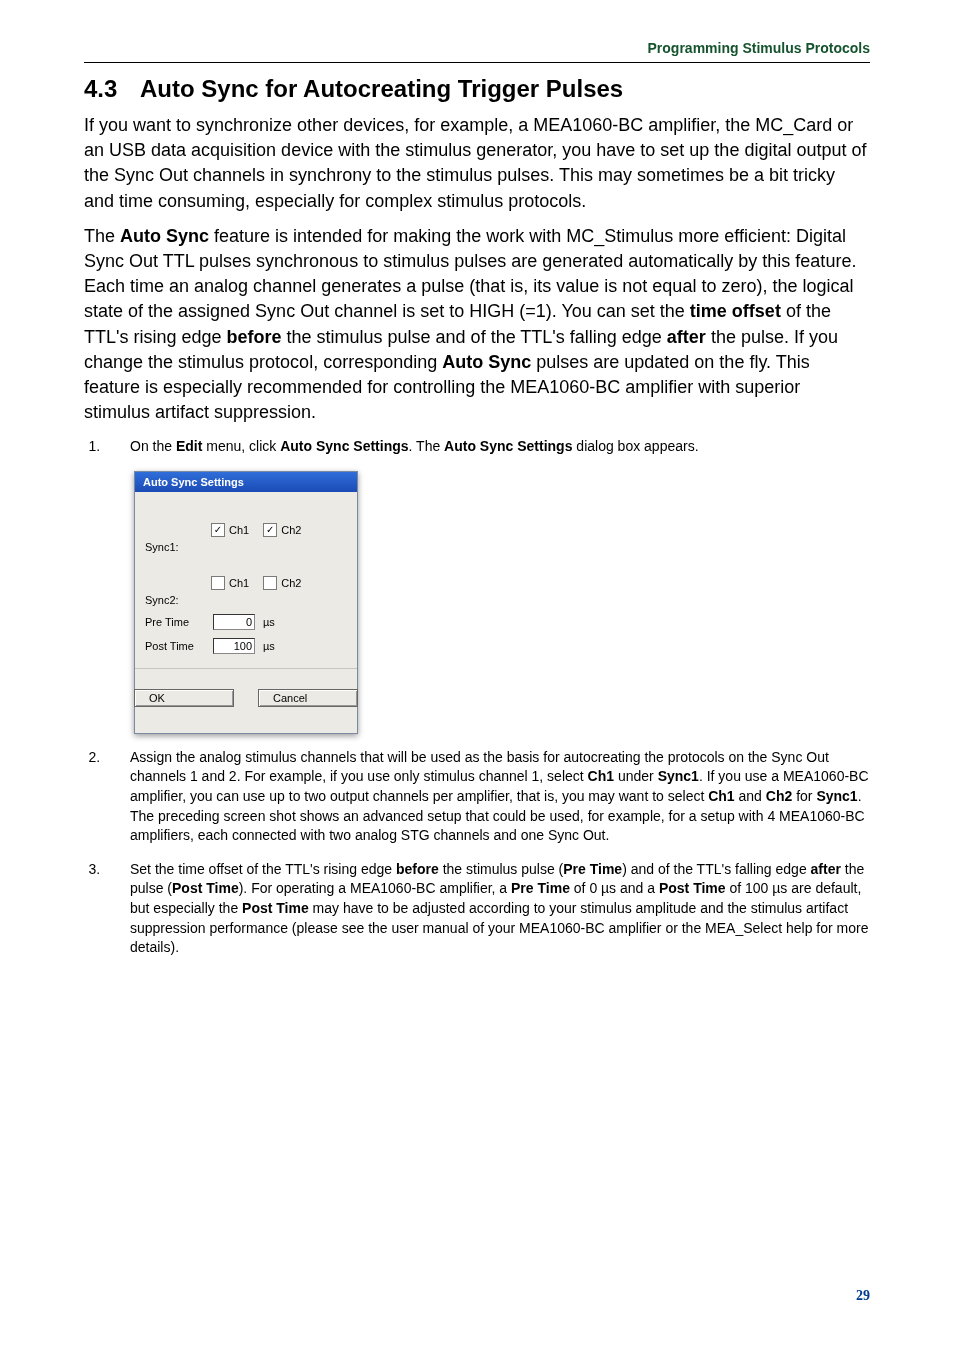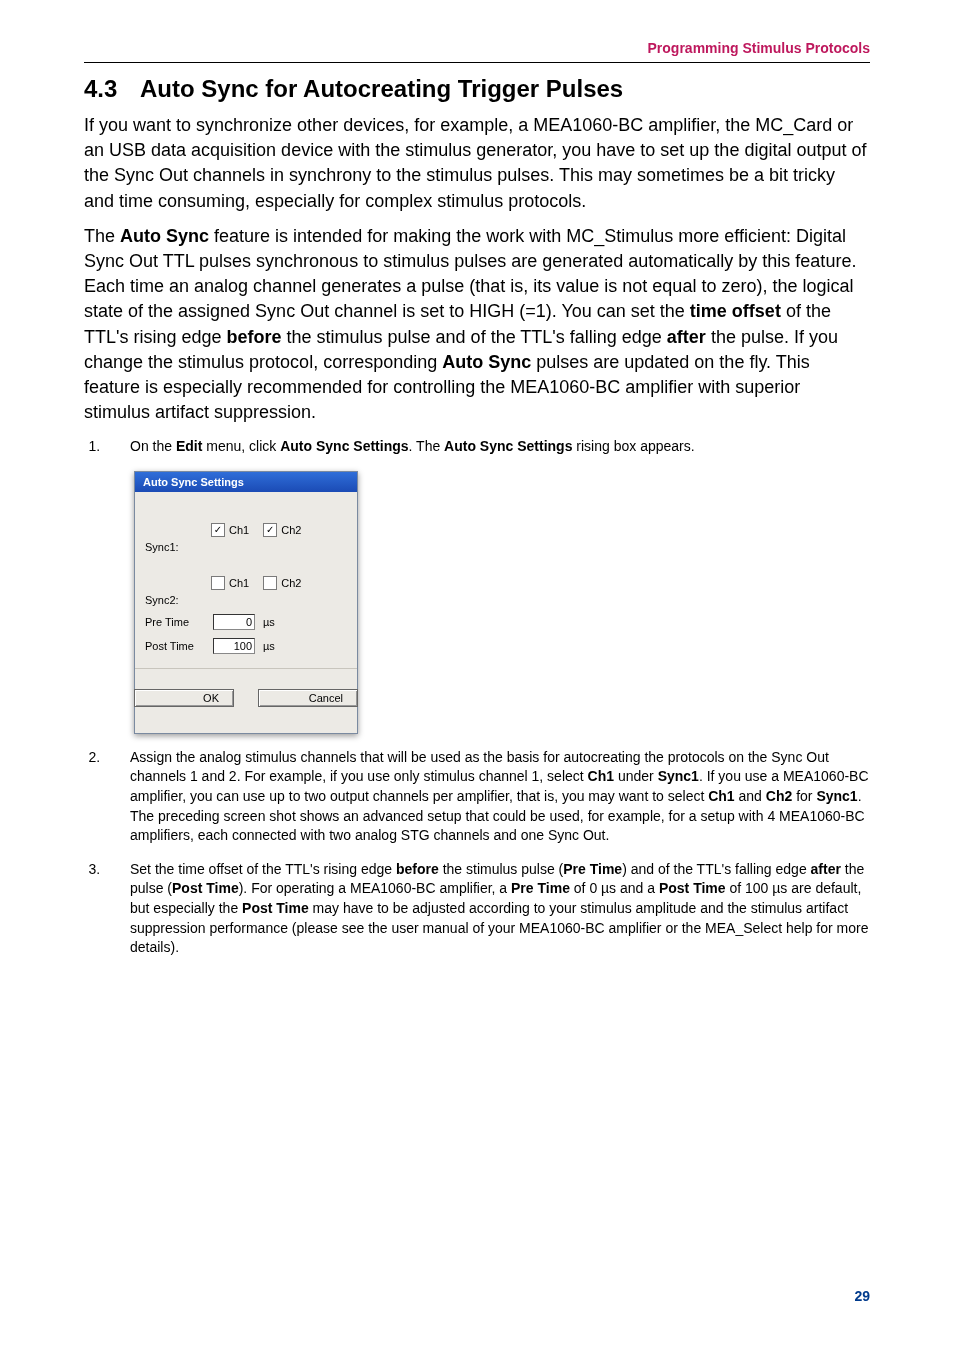--- a/index.html
+++ b/index.html
@@ -11,21 +11,21 @@
     width: 954px;
   }
   .page {
     box-sizing: border-box;
     width: 954px;
     min-height: 1350px;
     padding: 40px 84px 40px 84px;
     position: relative;
   }
   .running-head {
-    color: #be185d;
+    color: #14532d;
     font-weight: 700;
     text-align: right;
     font-size: 14px;
     padding-bottom: 6px;
     border-bottom: 1px solid #000;
   }
   h2.section {
     margin: 12px 0 10px 0;
     font-size: 24px;
     font-weight: 800;
@@ -121,30 +121,31 @@
     justify-content: center;
     padding: 10px 0 14px 0;
   }
   .btn {
     min-width: 70px;
     padding: 2px 14px;
     border: 1px solid #666;
     background: #eceae5;
     font-family: Tahoma, Arial, sans-serif;
     font-size: 11px;
-    text-align: right;
+    text-align: left;
     box-shadow: 1px 1px 0 #fff inset, -1px -1px 0 #999 inset;
   }
   .page-num {
     position: absolute;
     right: 84px;
     bottom: 46px;
     color: #003a8c;
     font-weight: 700;
     font-size: 14px;
+    font-family: Liberation Serif, serif;
   }
 </style>
 </head>
 <body>
 
 <div class="page">
 
   <div class="running-head">Programming Stimulus Protocols</div>
 
   <h2 class="section">
@@ -153,21 +154,21 @@
   </h2>
 
   <p class="body body-indent">If you want to synchronize other devices, for example, a MEA1060-BC amplifier, the MC_Card or an USB data acquisition device with the stimulus generator, you have to set up the digital output of the Sync Out channels in synchrony to the stimulus pulses. This may sometimes be a bit tricky and time consuming, especially for complex stimulus protocols.</p>
 
   <p class="body body-indent">
     <span>The </span><b>Auto Sync</b><span> feature is intended for making the work with MC_Stimulus more efficient: Digital Sync Out TTL pulses synchronous to stimulus pulses are generated automatically by this feature. Each time an analog channel generates a pulse (that is, its value is not equal to zero), the logical state of the assigned Sync Out channel is set to HIGH (=1). You can set the </span><b>time offset</b><span> of the TTL's rising edge </span><b>before</b><span> the stimulus pulse and of the TTL's falling edge </span><b>after</b><span> the pulse. If you change the stimulus protocol, corresponding </span><b>Auto Sync</b><span> pulses are updated on the fly. This feature is especially recommended for controlling the MEA1060-BC amplifier with superior stimulus artifact suppression.</span>
   </p>
 
   <ol class="proc" start="1">
     <li>
-      <span>On the </span><b>Edit</b><span> menu, click </span><b>Auto Sync Settings</b><span>. The </span><b>Auto Sync Settings</b><span> rising box appears.</span>
+      <span>On the </span><b>Edit</b><span> menu, click </span><b>Auto Sync Settings</b><span>. The </span><b>Auto Sync Settings</b><span> dialog box appears.</span>
     </li>
   </ol>
 
   <div class="dlg-wrap">
     <div class="dlg">
       <div class="dlg-titlebar">Auto Sync Settings</div>
       <div class="dlg-body">
 
         <div class="row">
           <span class="lbl">Sync1:</span>

